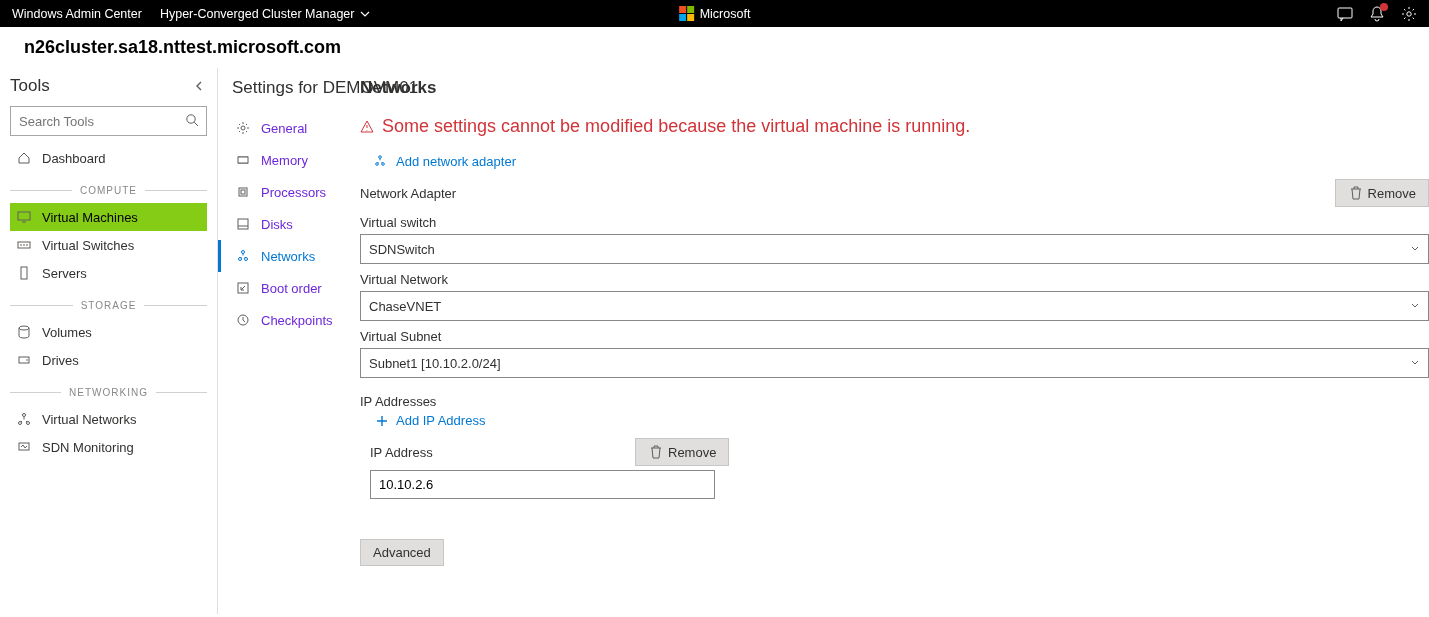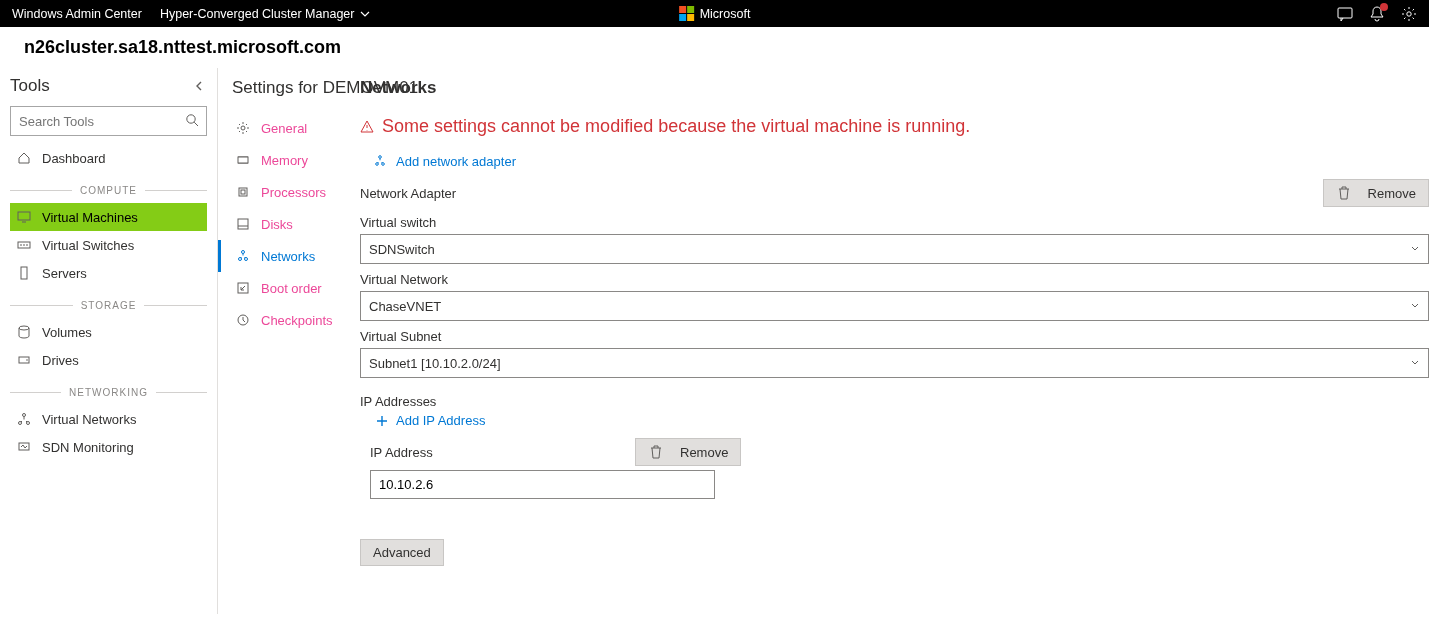--- a/index.html
+++ b/index.html
@@ -34,34 +34,34 @@
 .tools-item { display: flex; align-items: center; gap: 10px; padding: 6px 6px; font-size: 13px; color: #323130; cursor: pointer; }
 .tools-item.active { background: #84cc16; color: #000; border-left: none; }
 .tools-section { position: relative; text-align: center; margin: 10px 0 6px 0; }
 .tools-section::before { content: ""; position: absolute; left: 0; right: 0; top: 50%; height: 1px; background: #d2d0ce; }
 .tools-section span { position: relative; background: #fff; padding: 0 8px; font-size: 10px; letter-spacing: 1px; color: #8a8886; }
 .ticon-sm { width: 16px; height: 16px; display: inline-flex; align-items: center; justify-content: center; color: #605e5c; flex-shrink: 0; }
 
 
 .settings-nav { width: 120px; padding: 10px 8px 0 14px; }
 .settings-title { font-size: 17px; font-weight: 400; margin-bottom: 14px; white-space: nowrap; }
-.set-item { display: flex; align-items: center; gap: 10px; padding: 8px 4px; font-size: 13px; cursor: pointer; color: #ec4899; border-left: 3px solid transparent; margin-left: -14px; padding-left: 14px; }
+.set-item { display: flex; align-items: center; gap: 10px; padding: 8px 4px; font-size: 13px; cursor: pointer; color: #6d28d9; border-left: 3px solid transparent; margin-left: -14px; padding-left: 14px; }
 .set-item.active { border-left-color: #0078d4; color: #0078d4; }
 .set-item.active .ticon-sm { color: #0078d4; }
 
 
 .main { flex: 1; padding: 10px 0 0 22px; overflow: auto; }
 .main h2 { font-size: 17px; font-weight: 700; margin-bottom: 18px; }
 .warning { color: #d13438; font-size: 18px; display: flex; align-items: center; gap: 8px; margin: 10px 0 16px 0; }
 .warning .wicon { font-size: 13px; }
 .link-btn { display: inline-flex; align-items: center; gap: 8px; color: #0078d4; font-size: 13px; cursor: pointer; margin: 0 0 10px 12px; }
 .link-btn .plus { color: #0078d4; }
 .section-row { display: flex; align-items: center; justify-content: space-between; margin: 0 0 6px 0; }
 .section-label { font-size: 13px; color: #323130; }
-.btn-gray { background: #e1dfdd; border: 1px solid #c8c6c4; padding: 5px 12px; font-size: 13px; display: inline-flex; align-items: center; gap: 16px; cursor: pointer; color: #323130; }
+.btn-gray { background: #e1dfdd; border: 1px solid #c8c6c4; padding: 5px 12px; font-size: 13px; display: inline-flex; align-items: center; gap: 4px; cursor: pointer; color: #323130; }
 .field-label { font-size: 13px; margin: 8px 0 4px 0; }
 .select { width: 100%; height: 30px; border: 1px solid #8a8886; padding: 0 8px; font-size: 13px; background: #fff; display: flex; align-items: center; justify-content: space-between; cursor: pointer; }
 .select .chev { color: #605e5c; }
 .form-col { max-width: 1075px; margin-right: 0; }
 .ip-row { display: flex; align-items: center; gap: 10px; margin-bottom: 4px; }
 .ip-input { width: 345px; height: 29px; border: 1px solid #8a8886; padding: 0 8px; font-size: 13px; }
 .spacer-lg { height: 40px; }
 svg { display: block; }
 </style>
 </head>

